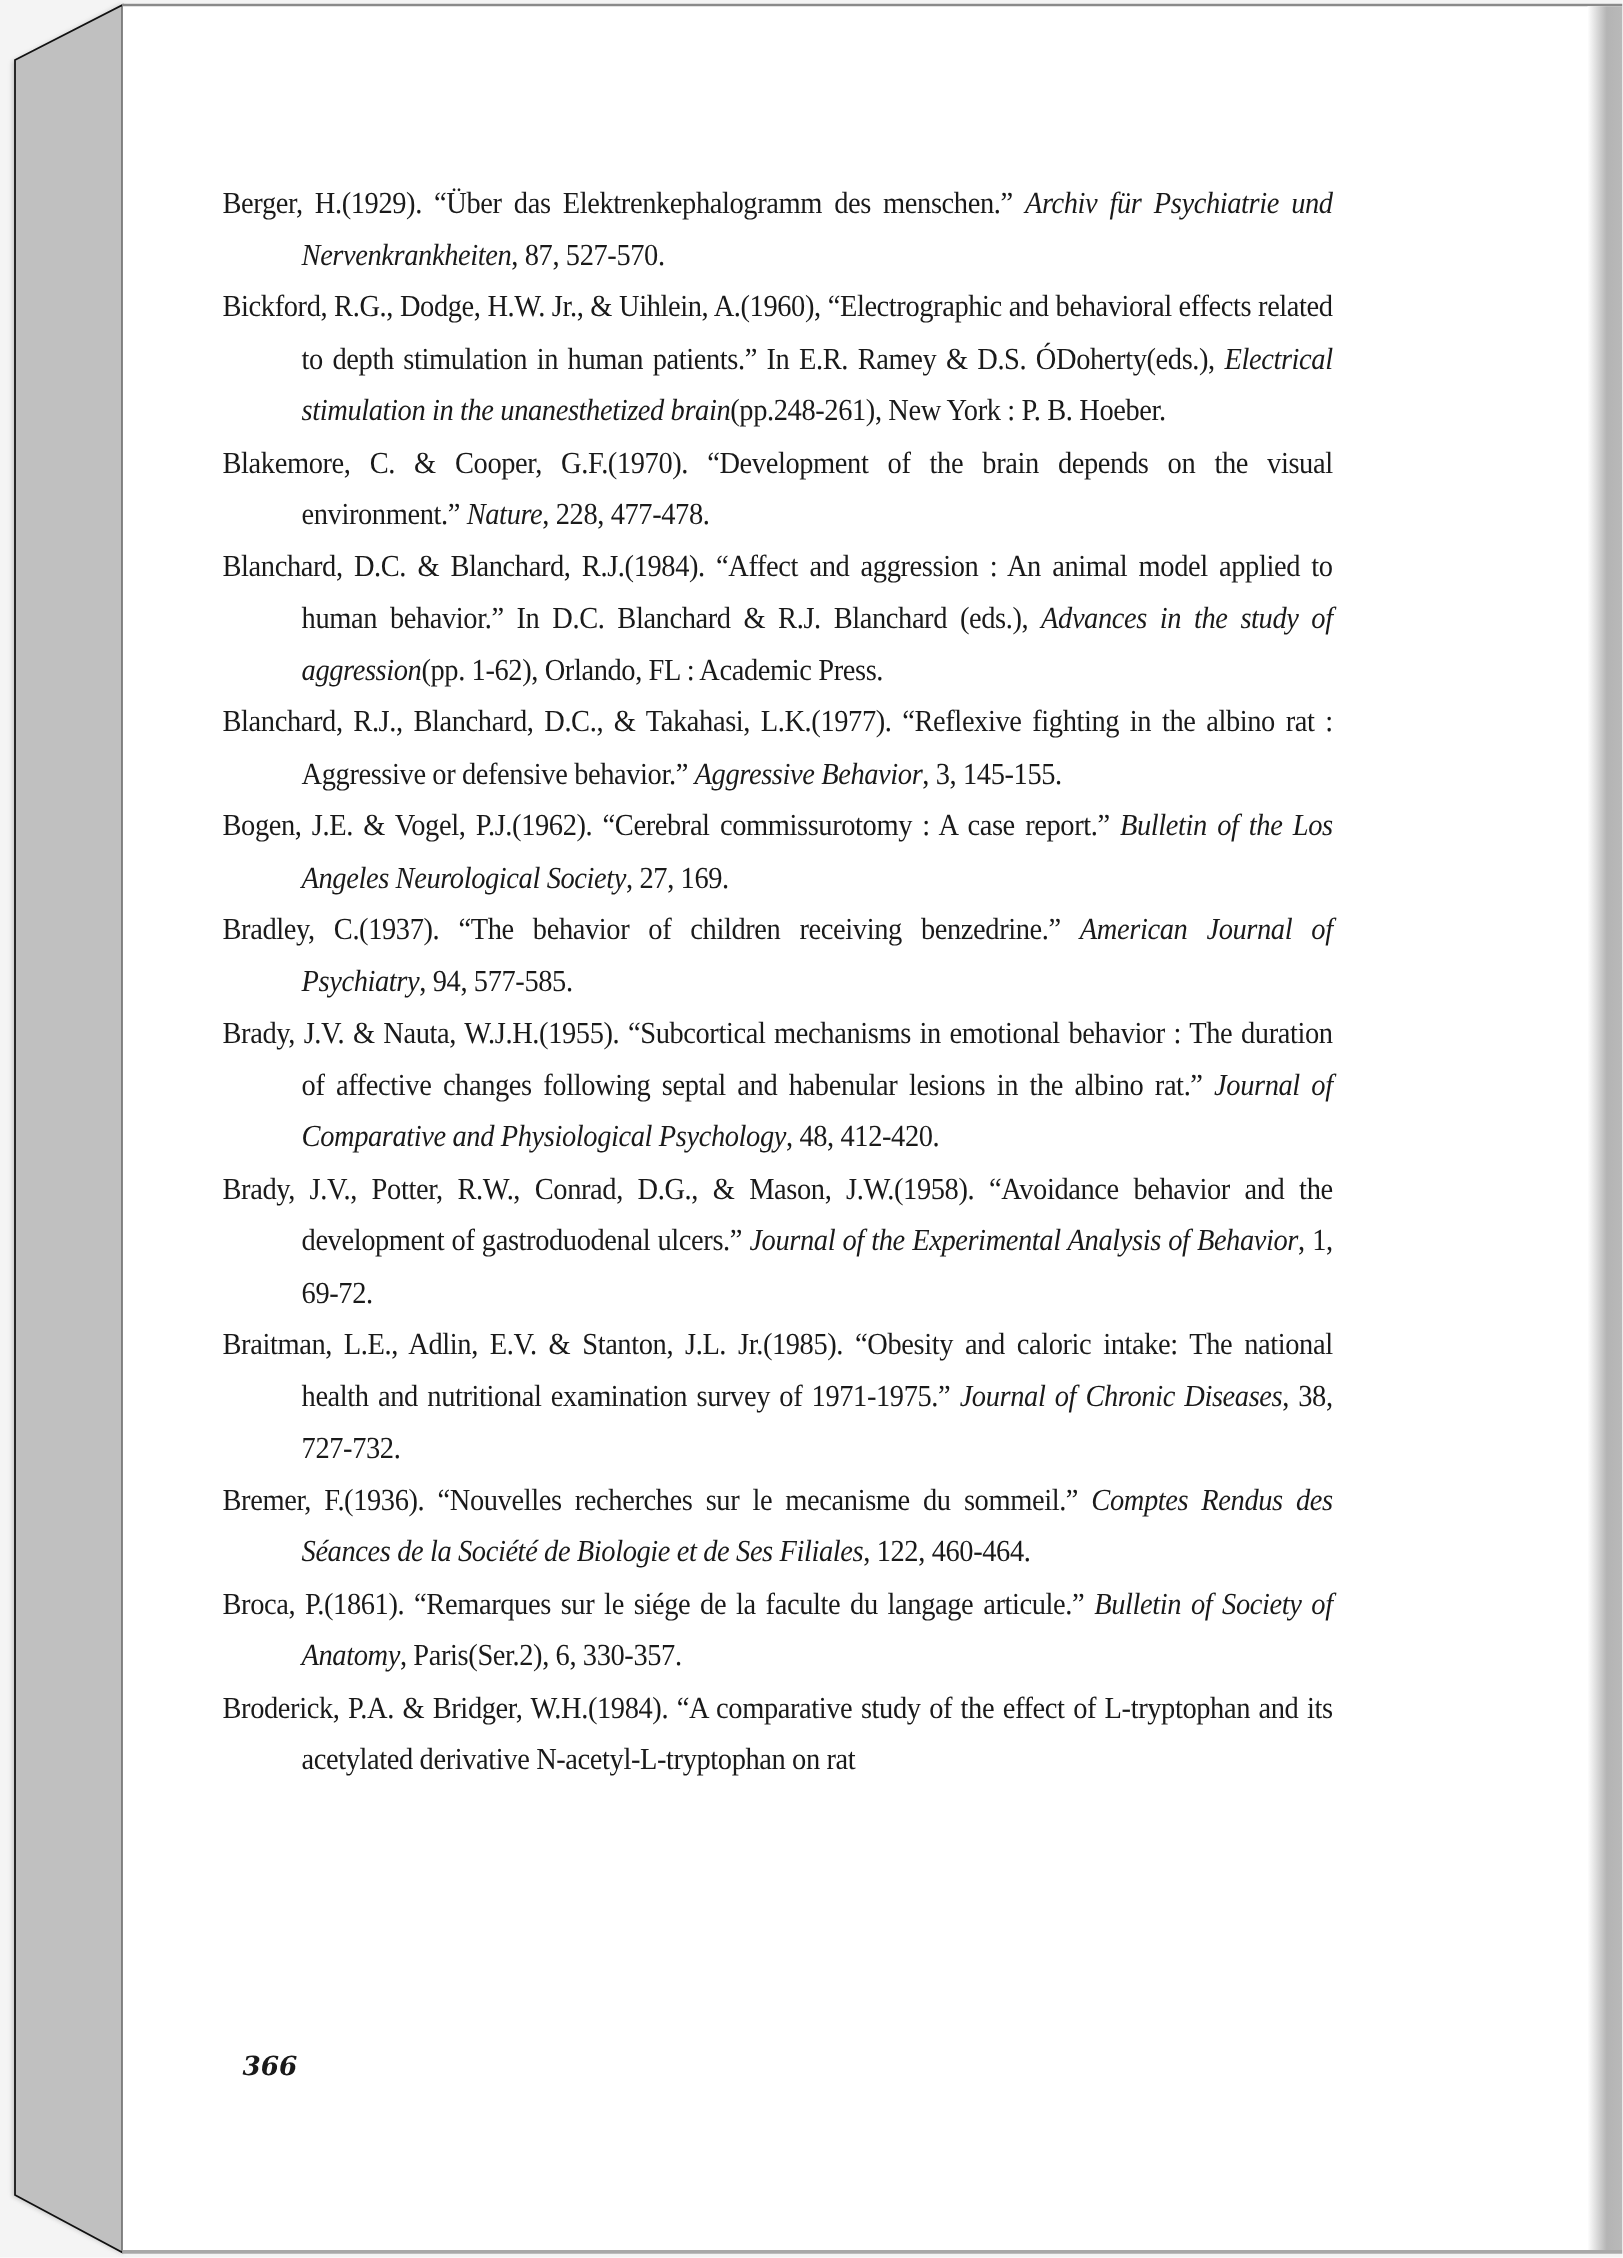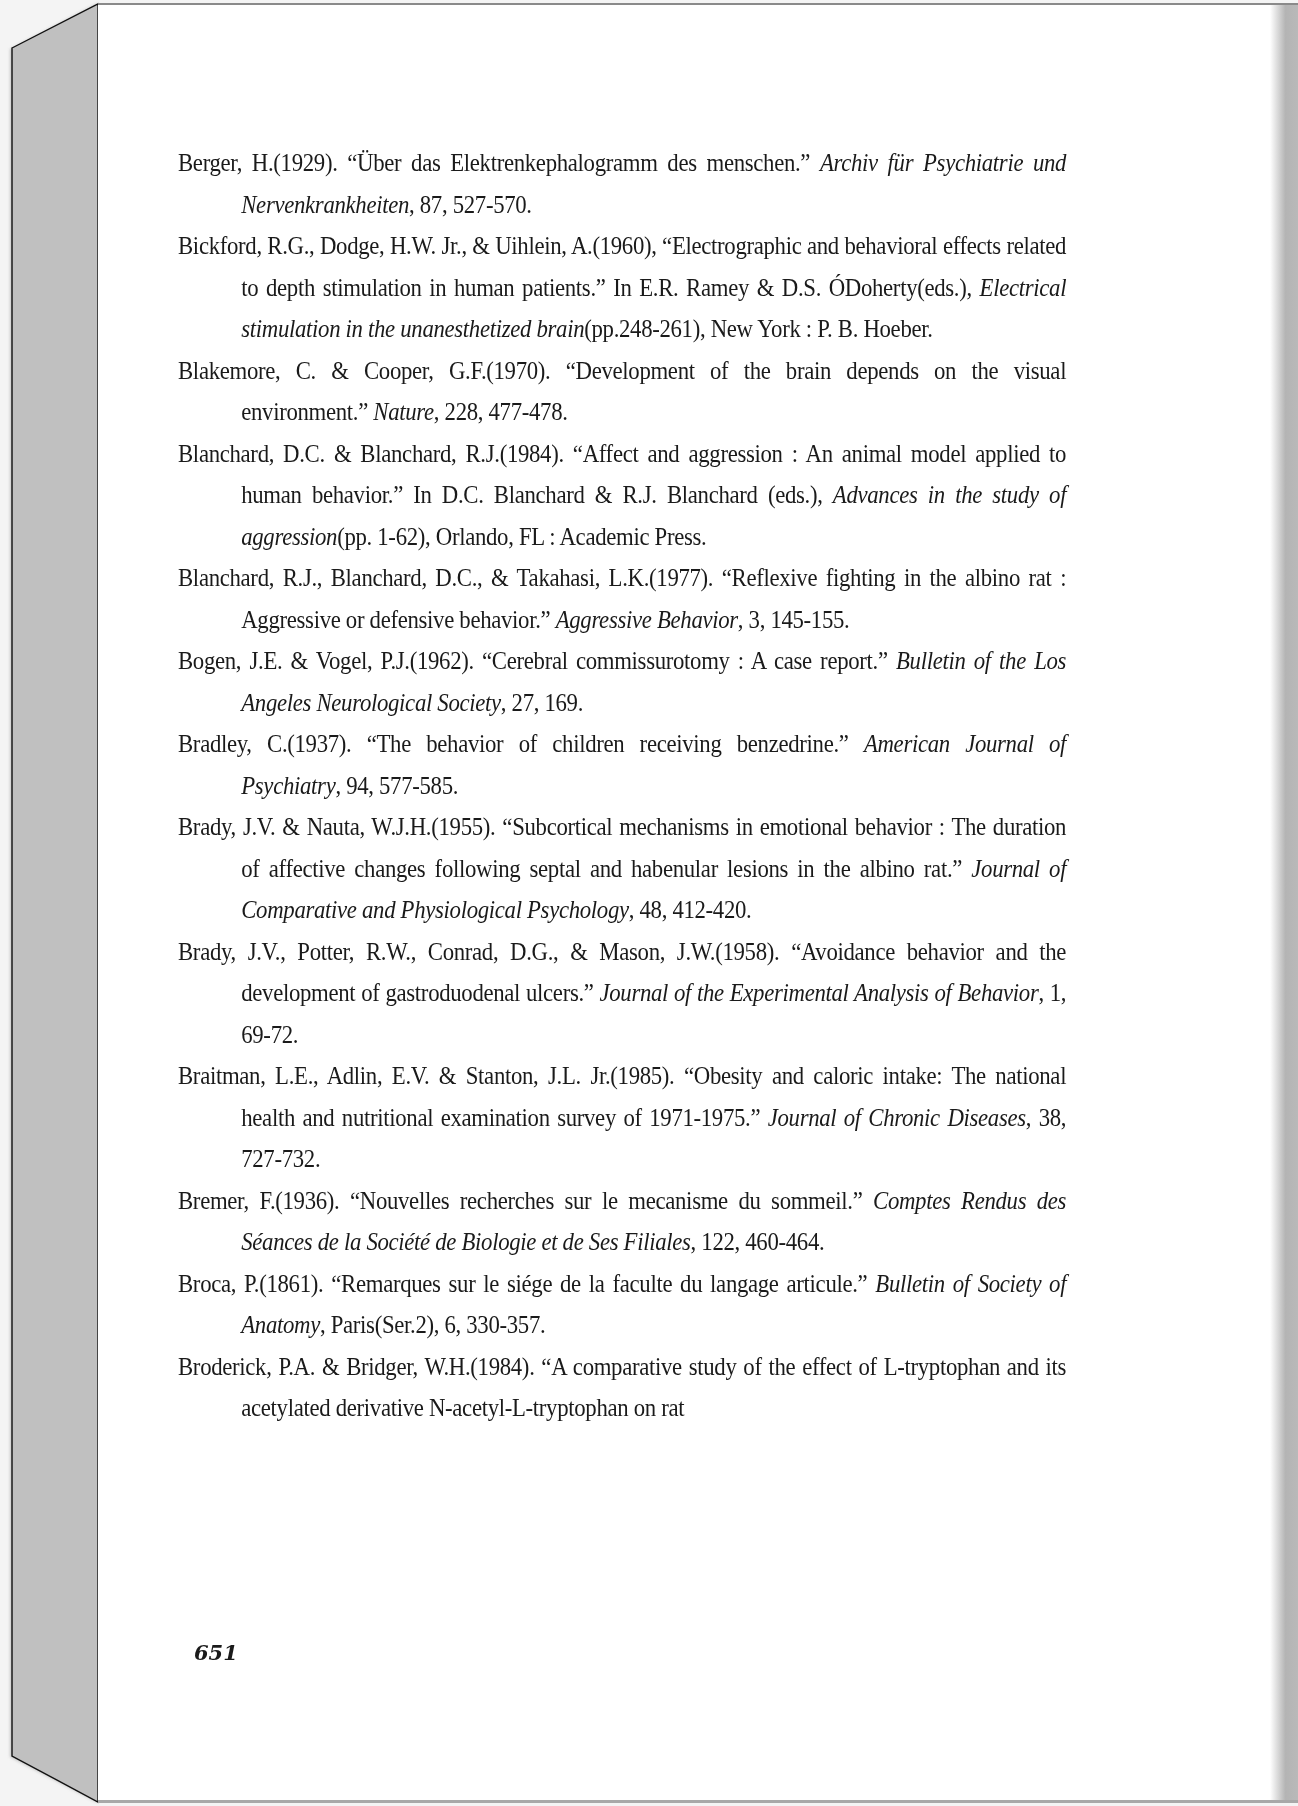--- a/index.html
+++ b/index.html
@@ -86,13 +86,13 @@
   <p class="ref"><span>Bogen, J.E. &amp; Vogel, P.J.(1962). </span><span>“Cerebral commissurotomy : A case report.” </span><i>Bulletin of the Los Angeles Neurological Society</i><span>, 27, 169.</span></p>
   <p class="ref"><span>Bradley, C.(1937). </span><span>“The behavior of children receiving benzedrine.” </span><i>American Journal of Psychiatry</i><span>, 94, 577-585.</span></p>
   <p class="ref"><span>Brady, J.V. &amp; Nauta, W.J.H.(1955). </span><span>“Subcortical mechanisms in emotional behavior : The duration of affective changes following septal and habenular lesions in the albino rat.” </span><i>Journal of Comparative and Physiological Psychology</i><span>, 48, 412-420.</span></p>
   <p class="ref"><span>Brady, J.V., Potter, R.W., Conrad, D.G., &amp; Mason, J.W.(1958). </span><span>“Avoidance behavior and the development of gastroduodenal ulcers.” </span><i>Journal of the Experimental Analysis of Behavior</i><span>, 1, 69-72.</span></p>
   <p class="ref"><span>Braitman, L.E., Adlin, E.V. &amp; Stanton, J.L. Jr.(1985). </span><span>“Obesity and caloric intake: The national health and nutritional examination survey of 1971-1975.” </span><i>Journal of Chronic Diseases</i><span>, 38, 727-732.</span></p>
   <p class="ref"><span>Bremer, F.(1936). </span><span>“Nouvelles recherches sur le mecanisme du sommeil.” </span><i>Comptes Rendus des Séances de la Société de Biologie et de Ses Filiales</i><span>, 122, 460-464.</span></p>
   <p class="ref"><span>Broca, P.(1861). </span><span>“Remarques sur le siége de la faculte du langage articule.” </span><i>Bulletin of Society of Anatomy</i><span>, Paris(Ser.2), 6, 330-357.</span></p>
   <p class="ref"><span>Broderick, P.A. &amp; Bridger, W.H.(1984). </span><span>“A comparative study of the effect of L-tryptophan and its acetylated derivative N-acetyl-L-tryptophan on rat</span><i></i><span></span></p>
 </div>
 
-<div class="page-number">651</div>
+<div class="page-number">366</div>
 
 </body></html>

